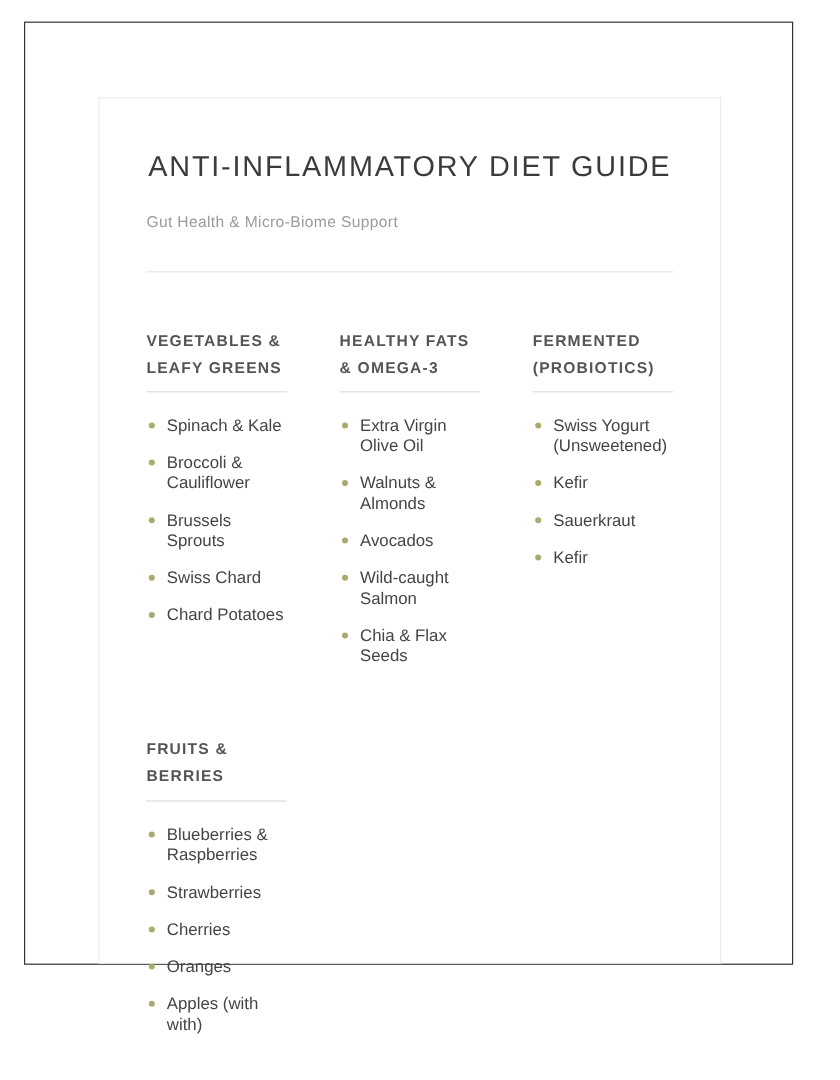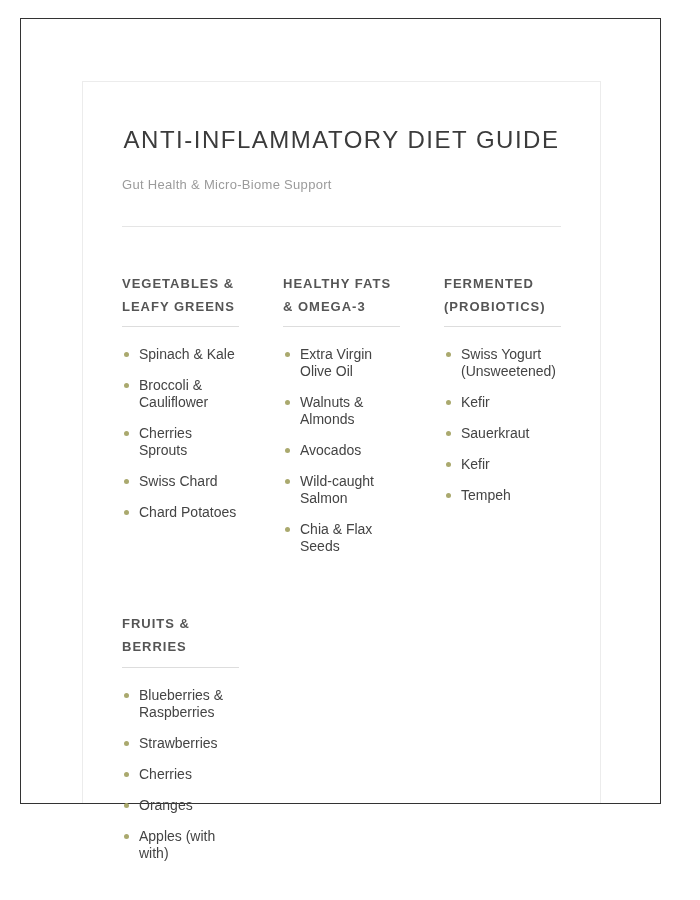--- a/index.html
+++ b/index.html
@@ -111,21 +111,21 @@
               <li>
                 <span class="dot"></span>
                 <span>Spinach &amp; Kale</span>
               </li>
               <li>
                 <span class="dot"></span>
                 <span>Broccoli &amp; Cauliflower</span>
               </li>
               <li>
                 <span class="dot"></span>
-                <span>Cherries Sprouts</span>
+                <span>Brussels Sprouts</span>
               </li>
               <li>
                 <span class="dot"></span>
                 <span>Swiss Chard</span>
               </li>
               <li>
                 <span class="dot"></span>
                 <span>Chard Potatoes</span>
               </li>
             </ul>
@@ -168,24 +168,20 @@
                 <span class="dot"></span>
                 <span>Kefir</span>
               </li>
               <li>
                 <span class="dot"></span>
                 <span>Sauerkraut</span>
               </li>
               <li>
                 <span class="dot"></span>
                 <span>Kefir</span>
-              </li>
-              <li>
-                <span class="dot"></span>
-                <span>Tempeh</span>
               </li>
             </ul>
   </div>
 
   <div class="section">
     <h2>FRUITS &amp; BERRIES</h2>
     <ul>
               <li>
                 <span class="dot"></span>
                 <span>Blueberries &amp; Raspberries</span>

